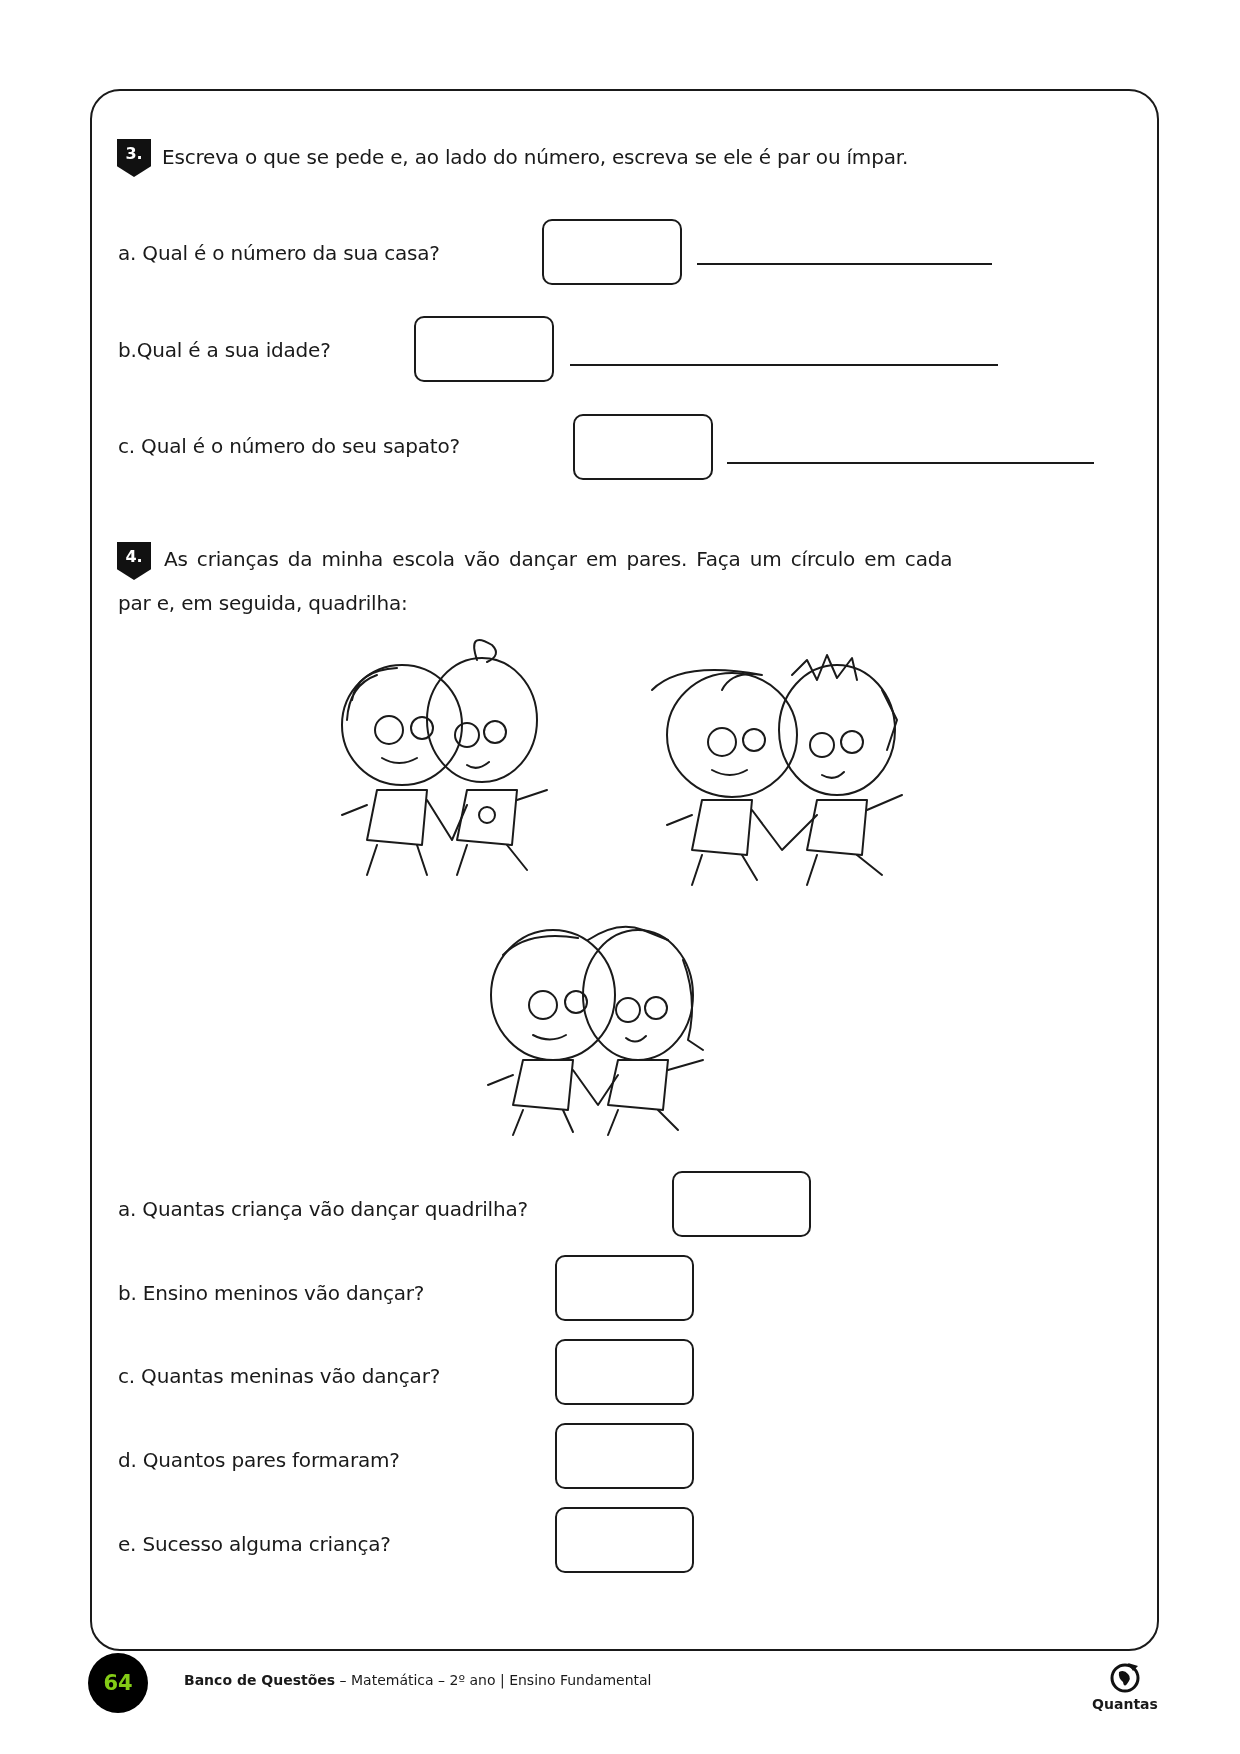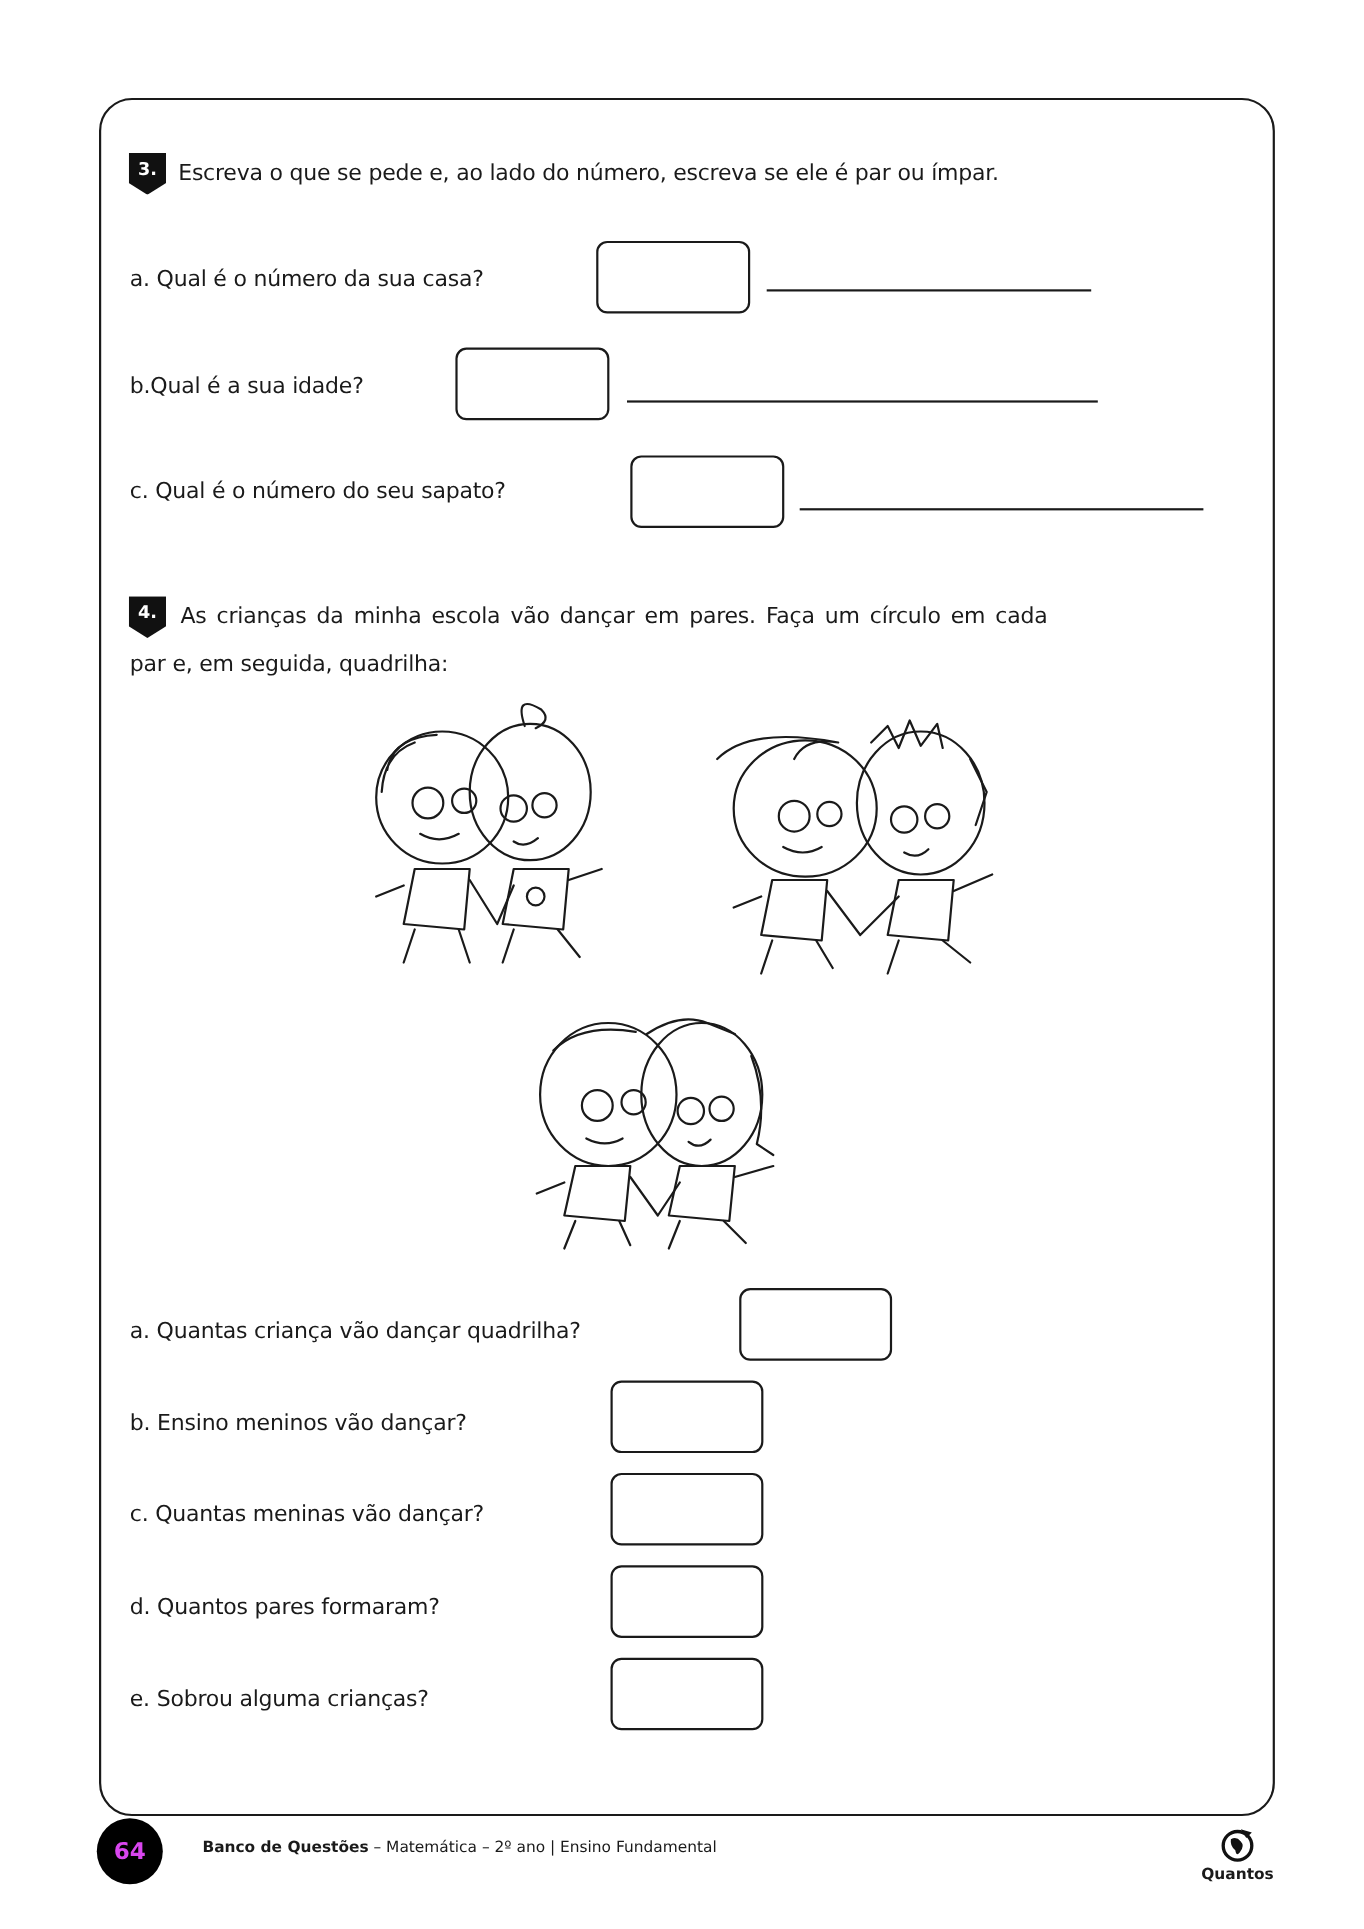--- a/index.html
+++ b/index.html
@@ -9,21 +9,21 @@
            border:2.5px solid #1a1a1a; border-radius:30px; box-sizing:border-box; }
   .abs { position:absolute; }
   .txt { font-size:20px; line-height:32px; white-space:nowrap; letter-spacing:-0.2px; }
   .badge { position:absolute; width:34px; height:38px; background:#111; color:#fff;
            font-weight:bold; font-size:16px; text-align:center; line-height:30px;
            clip-path: polygon(0 0,100% 0,100% 72%,50% 100%,0 72%); }
   .ansbox { position:absolute; border:2.5px solid #1a1a1a; border-radius:10px; box-sizing:border-box;
             background:#fff; }
   .line { position:absolute; height:0; border-top:2.5px solid #1a1a1a; }
   .pagenum { position:absolute; left:88px; top:1653px; width:60px; height:60px; border-radius:50%;
-             background:#000; color:#d946ef; font-weight:bold; font-size:21px; text-align:center; line-height:60px; }
+             background:#000; color:#84cc16; font-weight:bold; font-size:21px; text-align:center; line-height:60px; }
   .footer { position:absolute; left:184px; top:1680px; font-size:14px; white-space:nowrap; transform:translateY(-50%); }
   .footer b { font-weight:bold; }
   .logo { position:absolute; left:1090px; top:1660px; width:70px; height:60px; text-align:center; }
   .logo-text { font-weight:bold; font-size:14px; display:block; margin-top:-2px; }
   svg.kids { position:absolute; overflow:visible; }
   svg.kids path, svg.kids circle, svg.kids ellipse { fill:none; stroke:#1a1a1a; stroke-width:2; stroke-linecap:round; stroke-linejoin:round; }
 </style>
 </head>
 <body>
 
@@ -99,27 +99,27 @@
 
 <div class="abs txt" style="left:118px; top:1277px;">b. Ensino meninos vão dançar?</div>
 <div class="ansbox" style="left:555px; top:1255px; width:139px; height:66px;"></div>
 
 <div class="abs txt" style="left:118px; top:1360px;">c. Quantas meninas vão dançar?</div>
 <div class="ansbox" style="left:555px; top:1339px; width:139px; height:66px;"></div>
 
 <div class="abs txt" style="left:118px; top:1444px;">d. Quantos pares formaram?</div>
 <div class="ansbox" style="left:555px; top:1423px; width:139px; height:66px;"></div>
 
-<div class="abs txt" style="left:118px; top:1528px;">e. Sobrou alguma crianças?</div>
+<div class="abs txt" style="left:118px; top:1528px;">e. Sucesso alguma criança?</div>
 <div class="ansbox" style="left:555px; top:1507px; width:139px; height:66px;"></div>
 
 <div class="pagenum">64</div>
 <div class="footer">
   <b>Banco de Questões</b><span> – Matemática – 2º ano | Ensino Fundamental</span>
 </div>
 <div class="logo">
   <svg width="34" height="34" viewBox="0 0 34 34">
     <circle cx="17" cy="18" r="13" fill="none" stroke="#111" stroke-width="3"></circle>
     <path d="M11 12 Q16 9 20 14 Q24 18 19 24 Q16 28 15 22 Q10 18 11 12 Z" fill="#111"></path>
     <path d="M20 3 L30 6 L25 11 Z" fill="#111"></path>
   </svg>
-  <span class="logo-text">Quantos</span>
+  <span class="logo-text">Quantas</span>
 </div>
 
 </body></html>

